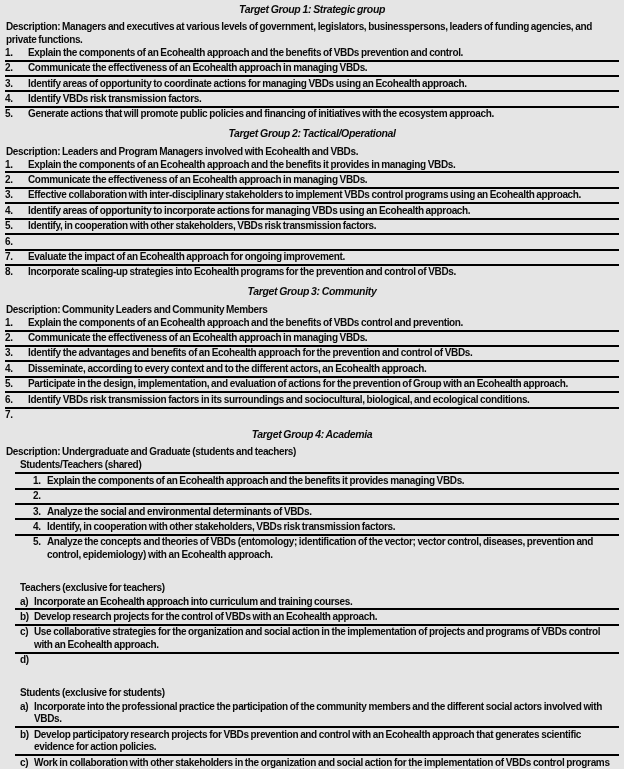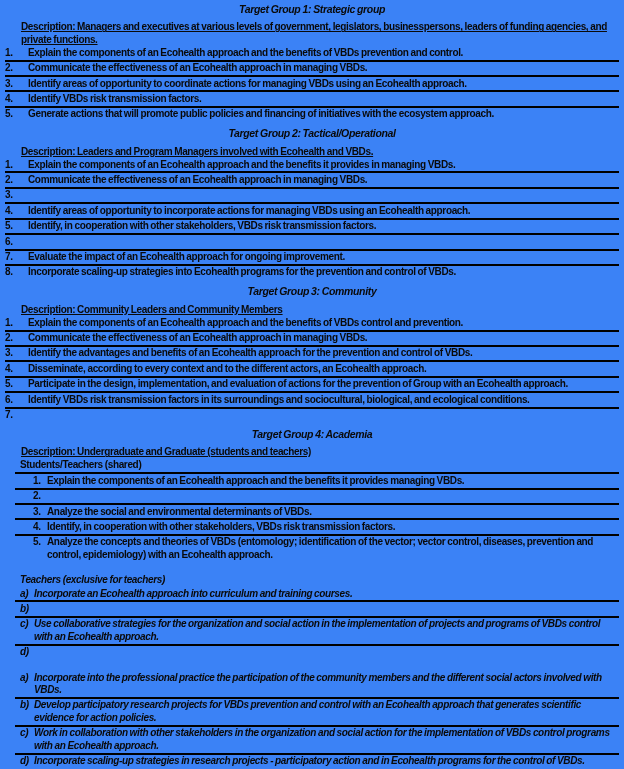--- a/index.html
+++ b/index.html
@@ -10,38 +10,38 @@
     font-family:"Liberation Sans","DejaVu Sans",sans-serif;
     font-weight:700;font-size:10px;line-height:12.4px;
     letter-spacing:-0.35px;word-spacing:-0.5px;
     --rule:#000000;
   }
   .section-title{
     text-align:center;font-style:italic;font-size:10.5px;
     margin:6px 0 6px 0;
   }
   section:first-child .section-title{margin-top:1px;}
-  .desc{margin:0 0 0 16px;text-decoration:underline;}
+  .desc{margin:0 0 0 1px;}
   .block{margin:0;}
   .block.indent{margin-left:10px;}
-  .block.gap-top{margin-top:12px;font-style:italic;}
+  .block.gap-top{margin-top:20px;}
   .block-header{padding:0 0 1px 0;}
   .indent .block-header{padding-left:5px;}
   .item{display:flex;align-items:flex-start;padding:0.5px 0;}
   .marker{flex:0 0 23px;}
   .indent .marker{flex:0 0 14px;}
   .indent.num .item{padding-left:18px;}
   .indent.alpha .item{padding-left:5px;}
   .text{flex:1;min-width:0;}
   .rule-below{border-bottom:2px solid var(--rule);}
 </style>
 </head>
 <body>
 
-<div class="page" style="background: #3b82f6; color: rgb(10, 10, 10); --rule: #000000;">
+<div class="page" style="background: #e5e5e5; color: rgb(10, 10, 10); --rule: #000000;">
   <div id="root">
       <section>
         <div class="section-title">Target Group 1: Strategic group</div>
         <div class="desc">Description: Managers and executives at various levels of government, legislators, businesspersons, leaders of funding agencies, and private functions.</div>
         <div class="block num">
           <div class="item rule-below">
             <div class="marker">1.</div>
             <div class="text">Explain the components of an Ecohealth approach and the benefits of VBDs prevention and control.</div>
           </div>
           <div class="item rule-below">
@@ -69,20 +69,21 @@
           <div class="item rule-below">
             <div class="marker">1.</div>
             <div class="text">Explain the components of an Ecohealth approach and the benefits it provides in managing VBDs.</div>
           </div>
           <div class="item rule-below">
             <div class="marker">2.</div>
             <div class="text">Communicate the effectiveness of an Ecohealth approach in managing VBDs.</div>
           </div>
           <div class="item rule-below">
             <div class="marker">3.</div>
+            <div class="text">Effective collaboration with inter-disciplinary stakeholders to implement VBDs control programs using an Ecohealth approach.</div>
           </div>
           <div class="item rule-below">
             <div class="marker">4.</div>
             <div class="text">Identify areas of opportunity to incorporate actions for managing VBDs using an Ecohealth approach.</div>
           </div>
           <div class="item rule-below">
             <div class="marker">5.</div>
             <div class="text">Identify, in cooperation with other stakeholders, VBDs risk transmission factors.</div>
           </div>
           <div class="item rule-below">
@@ -157,30 +158,32 @@
           </div>
         </div>
         <div class="block indent gap-top alpha">
           <div class="block-header">Teachers (exclusive for teachers)</div>
           <div class="item rule-below">
             <div class="marker">a)</div>
             <div class="text">Incorporate an Ecohealth approach into curriculum and training courses.</div>
           </div>
           <div class="item rule-below">
             <div class="marker">b)</div>
+            <div class="text">Develop research projects for the control of VBDs with an Ecohealth approach.</div>
           </div>
           <div class="item rule-below">
             <div class="marker">c)</div>
             <div class="text">Use collaborative strategies for the organization and social action in the implementation of projects and programs of VBDs control with an Ecohealth approach.</div>
           </div>
           <div class="item">
             <div class="marker">d)</div>
           </div>
         </div>
         <div class="block indent gap-top alpha">
+          <div class="block-header">Students (exclusive for students)</div>
           <div class="item rule-below">
             <div class="marker">a)</div>
             <div class="text">Incorporate into the professional practice the participation of the community members and the different social actors involved with VBDs.</div>
           </div>
           <div class="item rule-below">
             <div class="marker">b)</div>
             <div class="text">Develop participatory research projects for VBDs prevention and control with an Ecohealth approach that generates scientific evidence for action policies.</div>
           </div>
           <div class="item rule-below">
             <div class="marker">c)</div>

